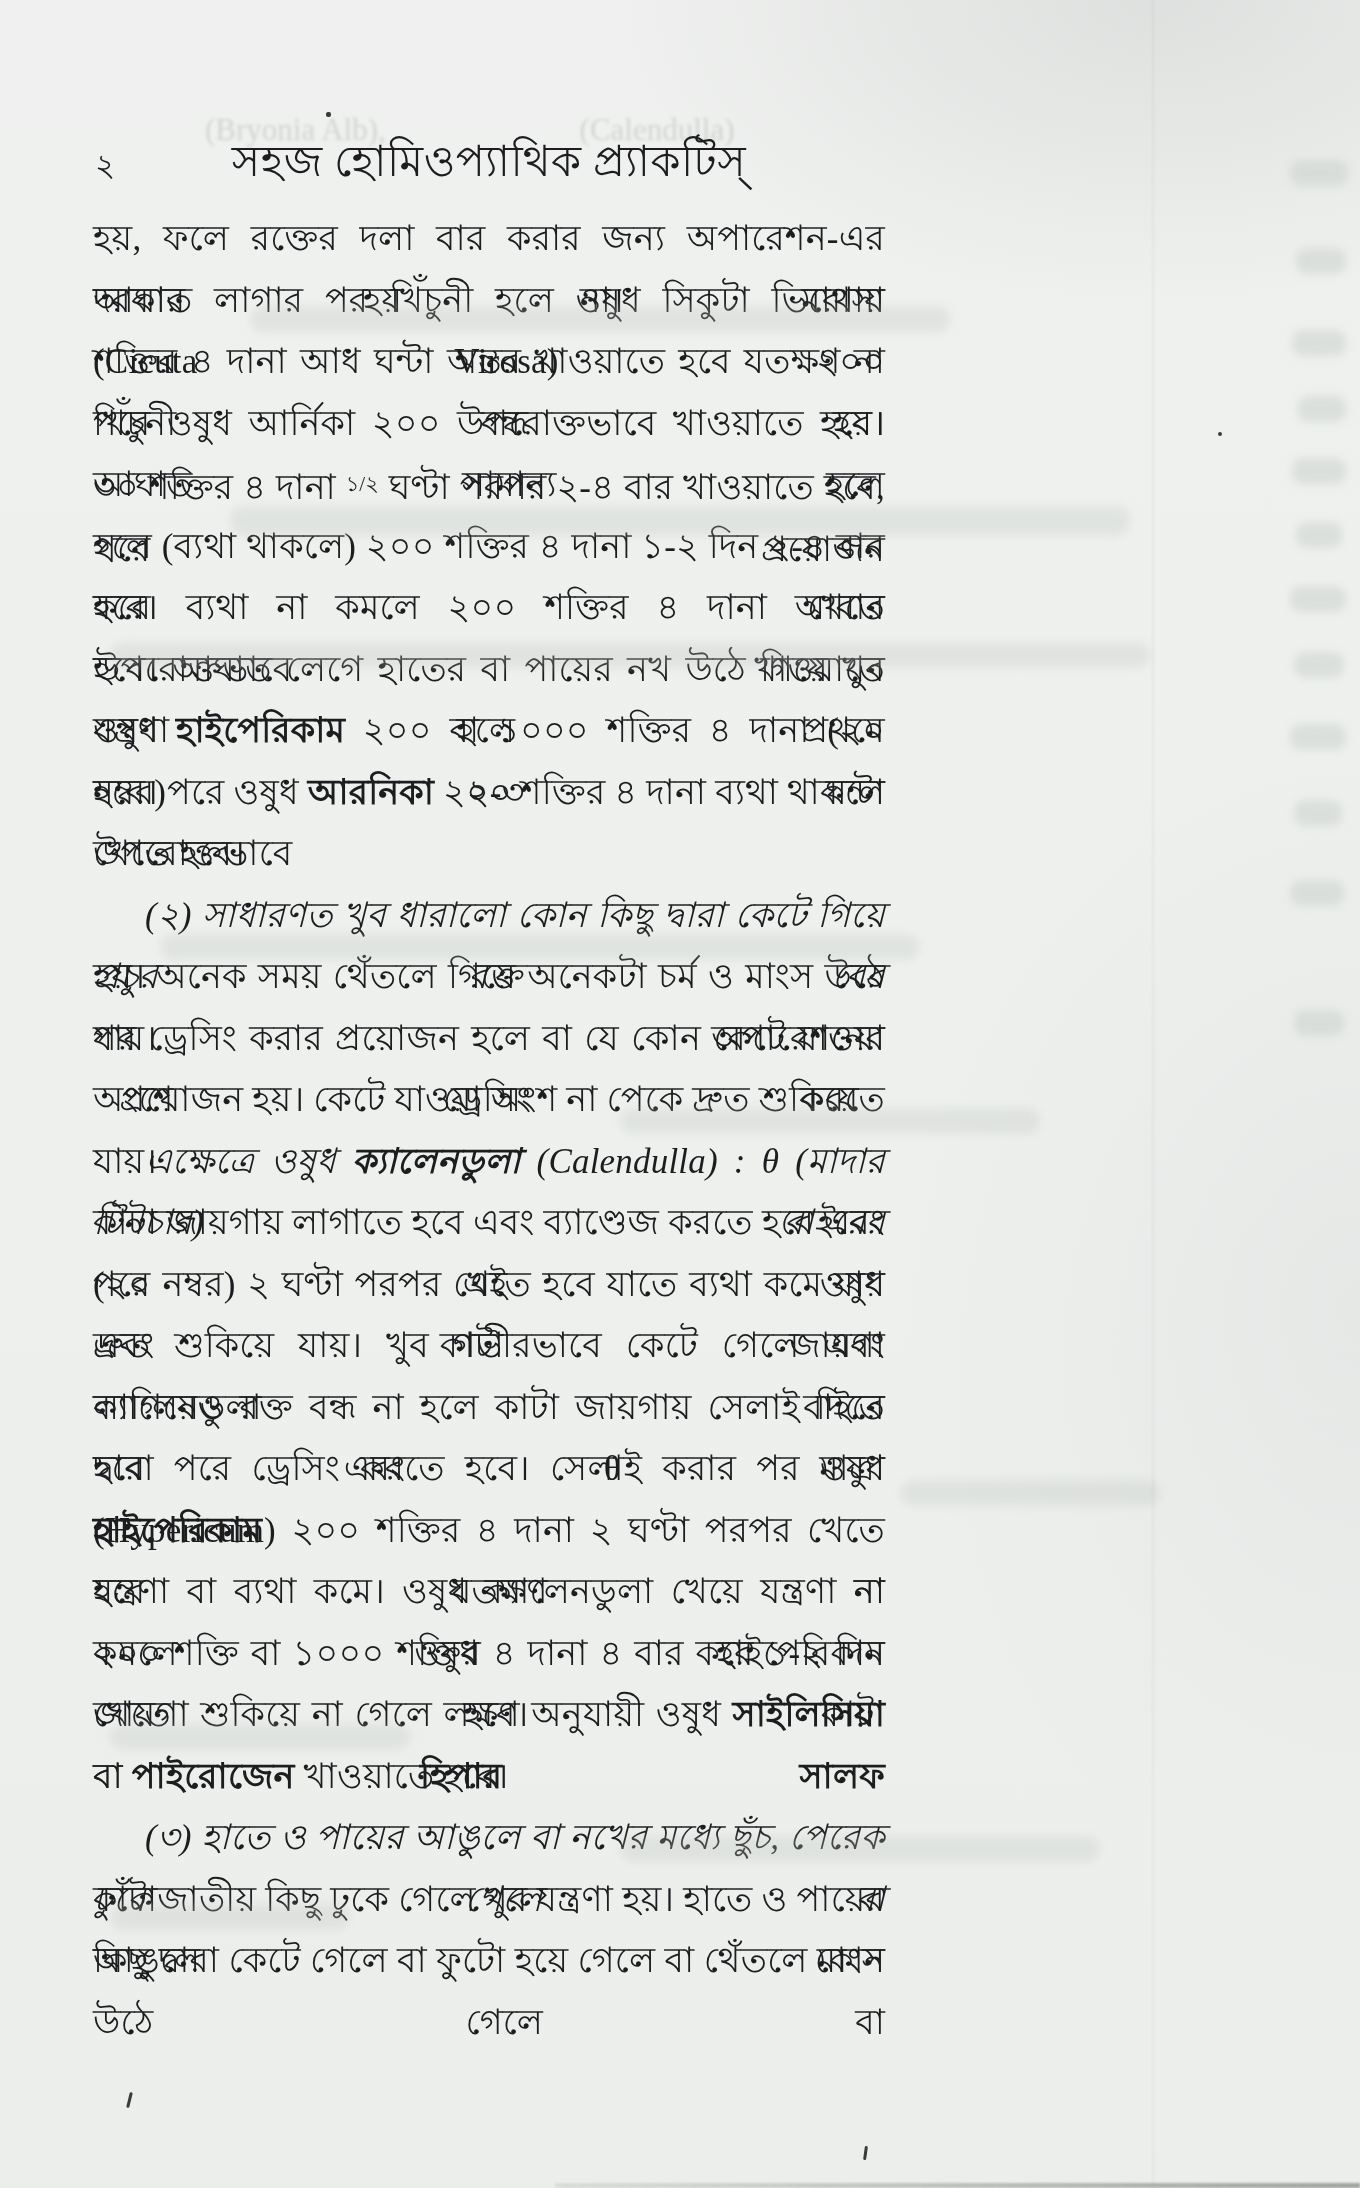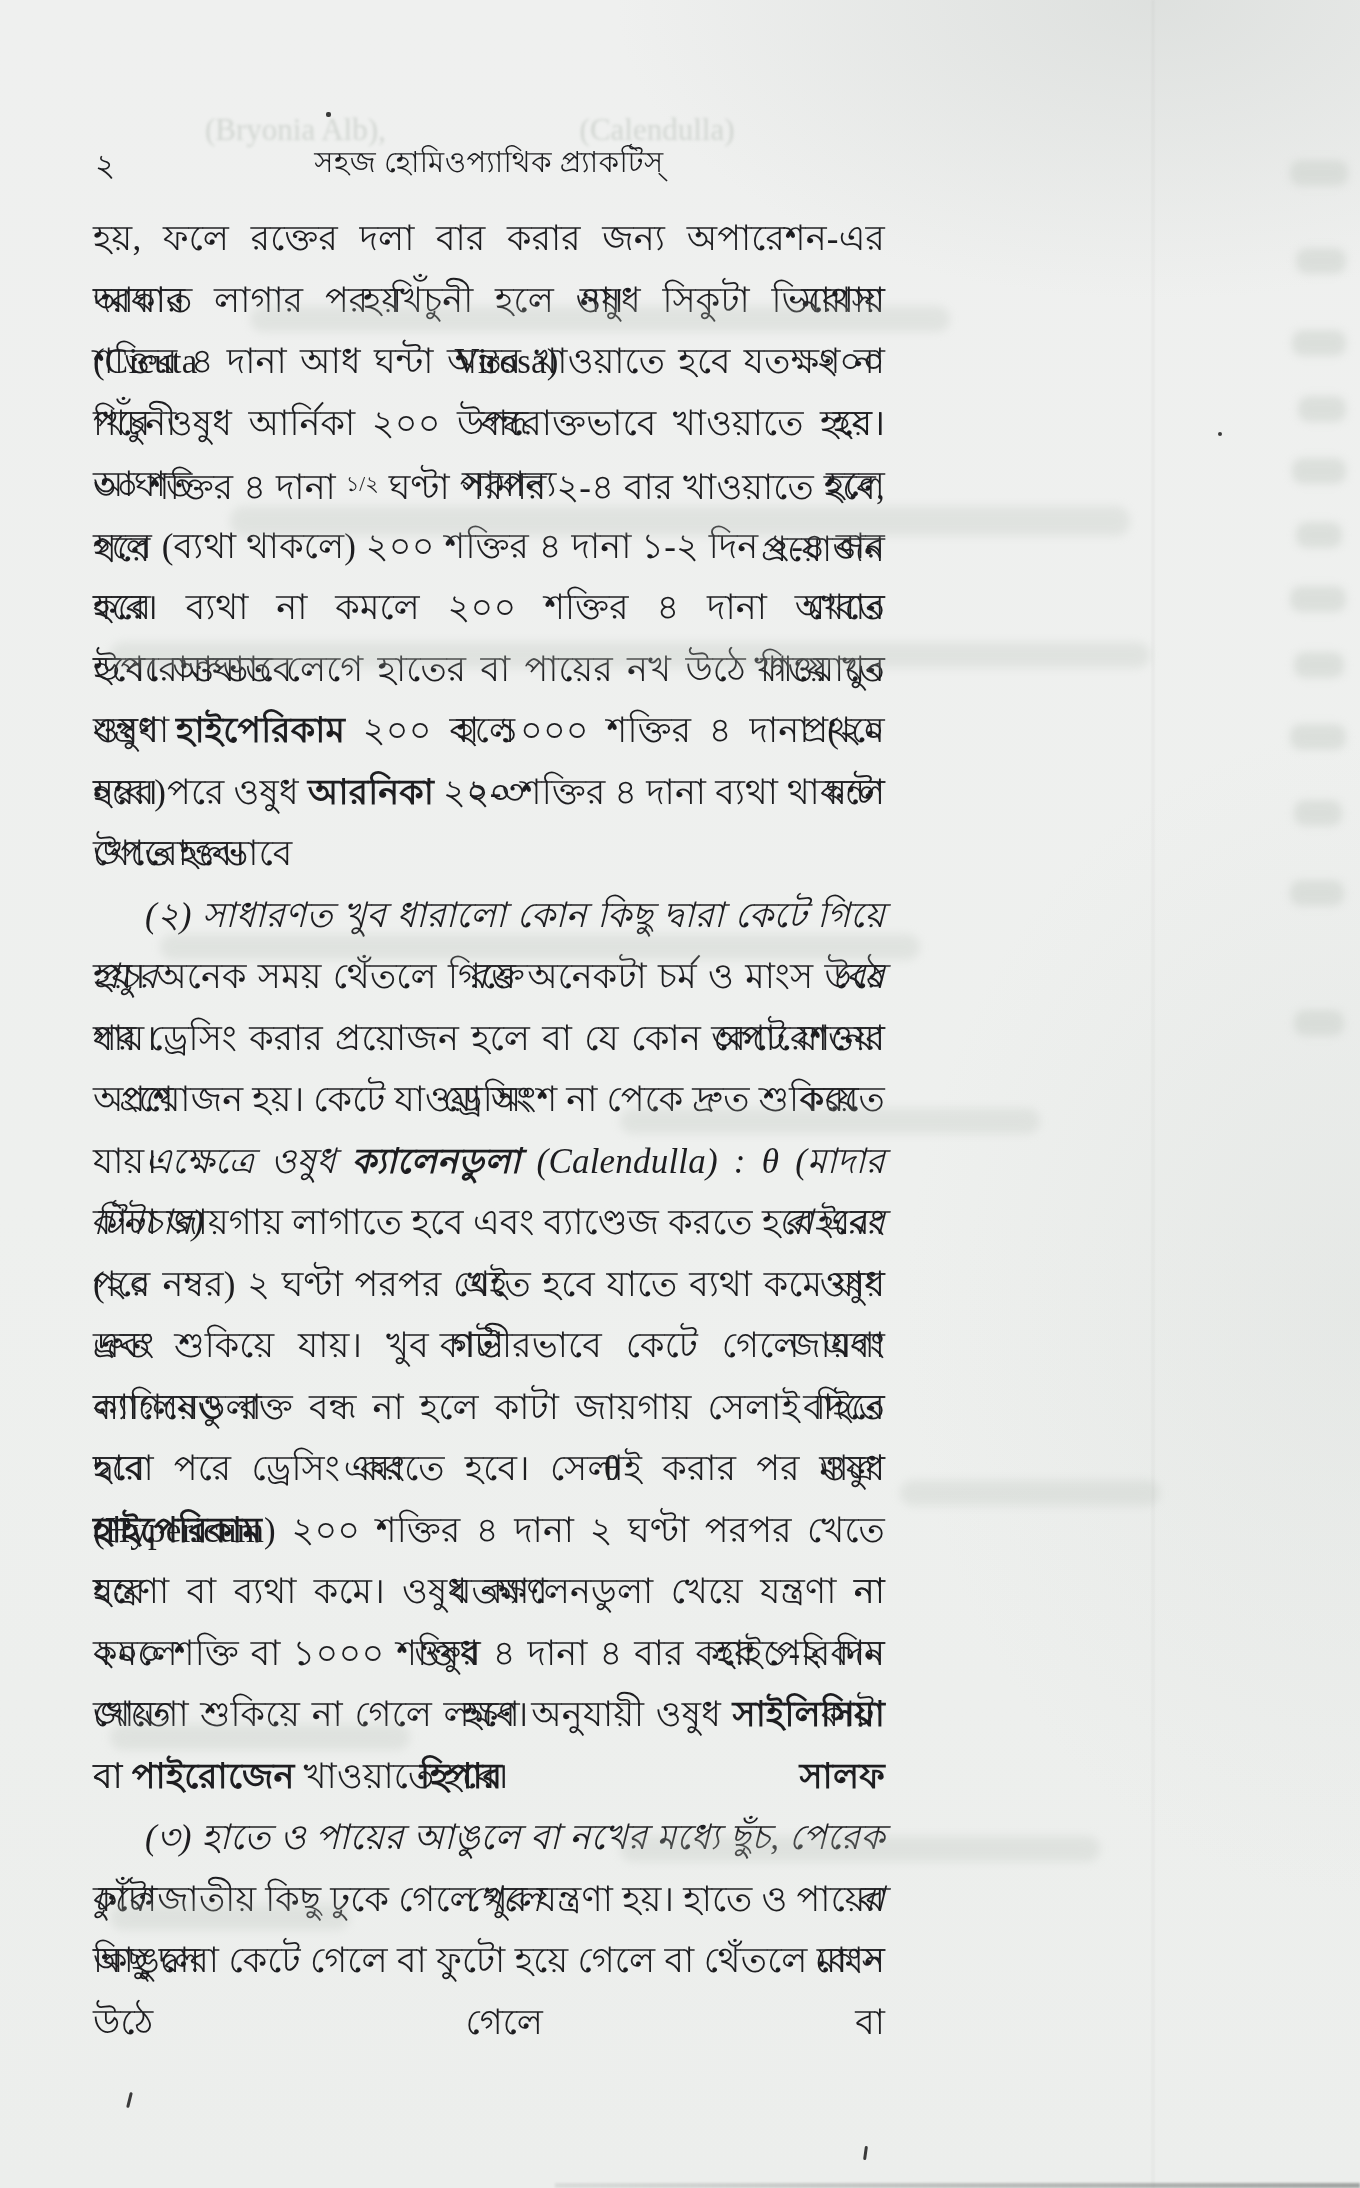--- a/index.html
+++ b/index.html
@@ -16,21 +16,21 @@
     font-family:"Liberation Serif","DejaVu Serif",serif;
     color:#1d1d20;
   }
   
   .page-number{
     position:absolute;left:95px;top:146px;
     font-size:31px;line-height:40px;
   }
   .running-title{
     position:absolute;left:93px;top:140px;width:792px;
-    text-align:center;font-size:29px;line-height:44px;
+    text-align:center;font-size:43px;line-height:44px;
     letter-spacing:.5px;
   }
   
   .body-text{
     position:absolute;left:93px;top:208px;width:792px;
   }
   .line{
     font-size:35px;
     line-height:61.5px;
     height:61.5px;

